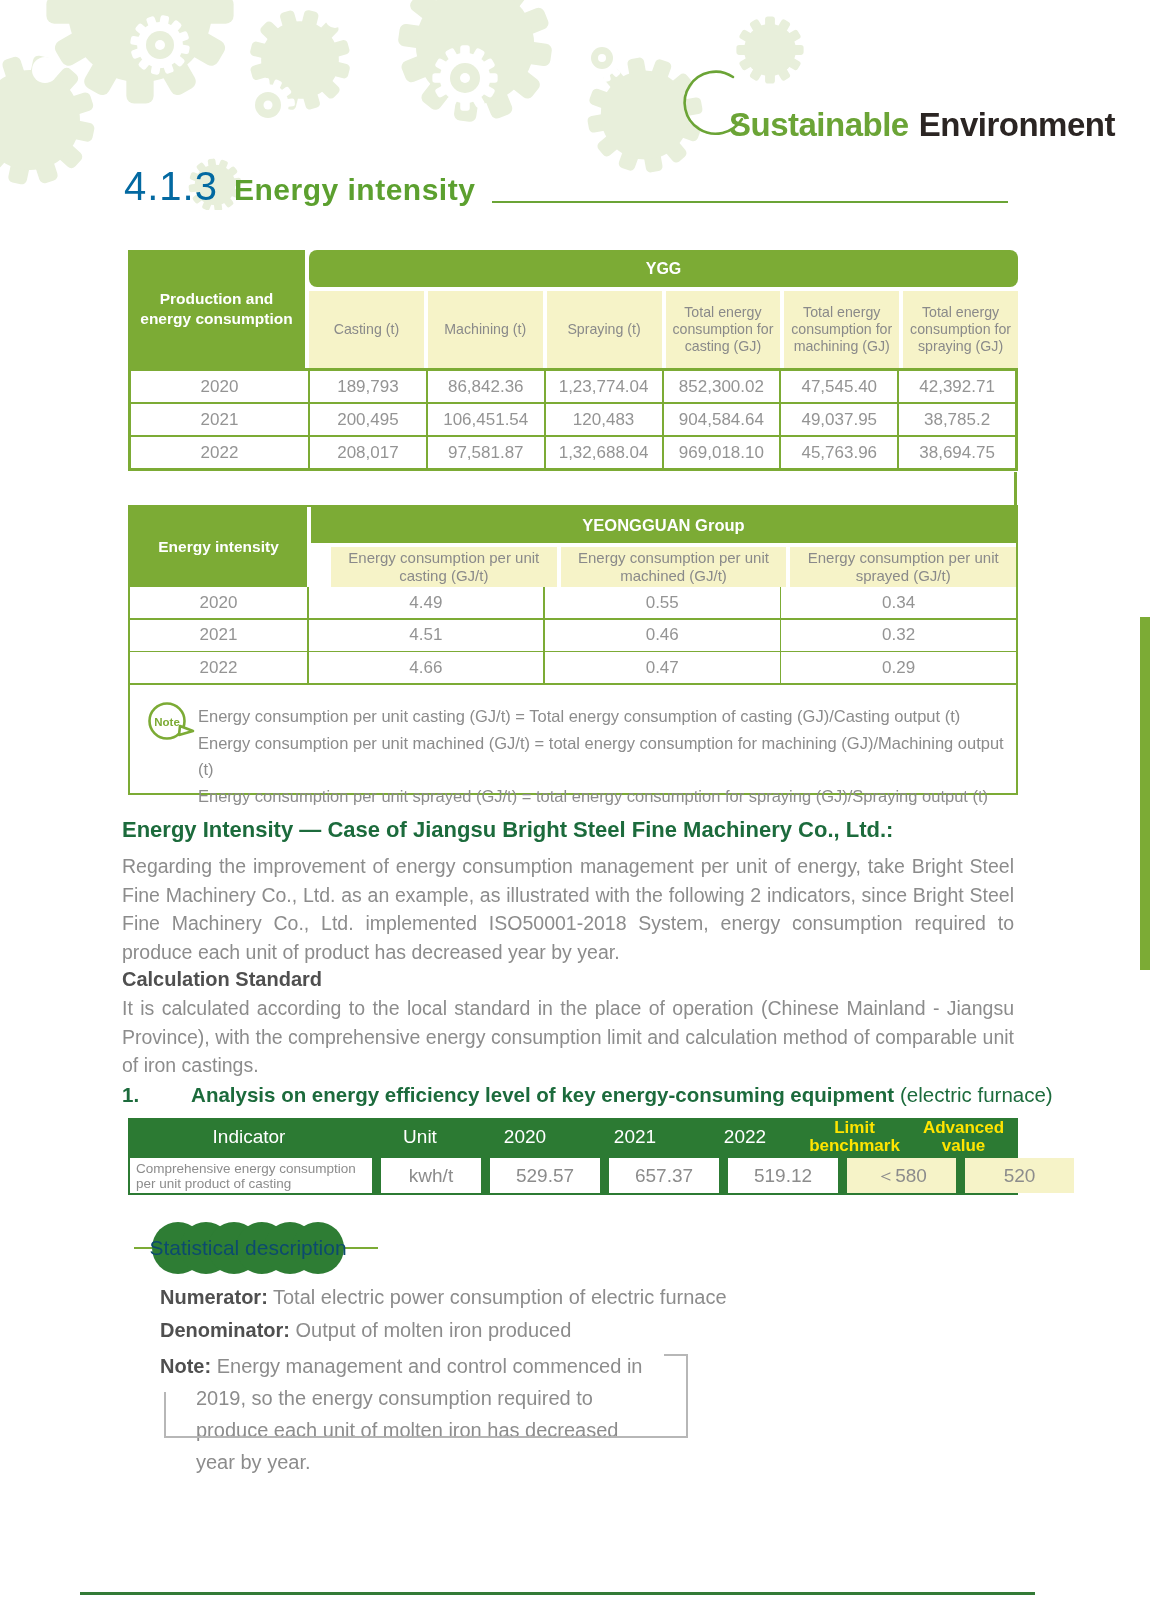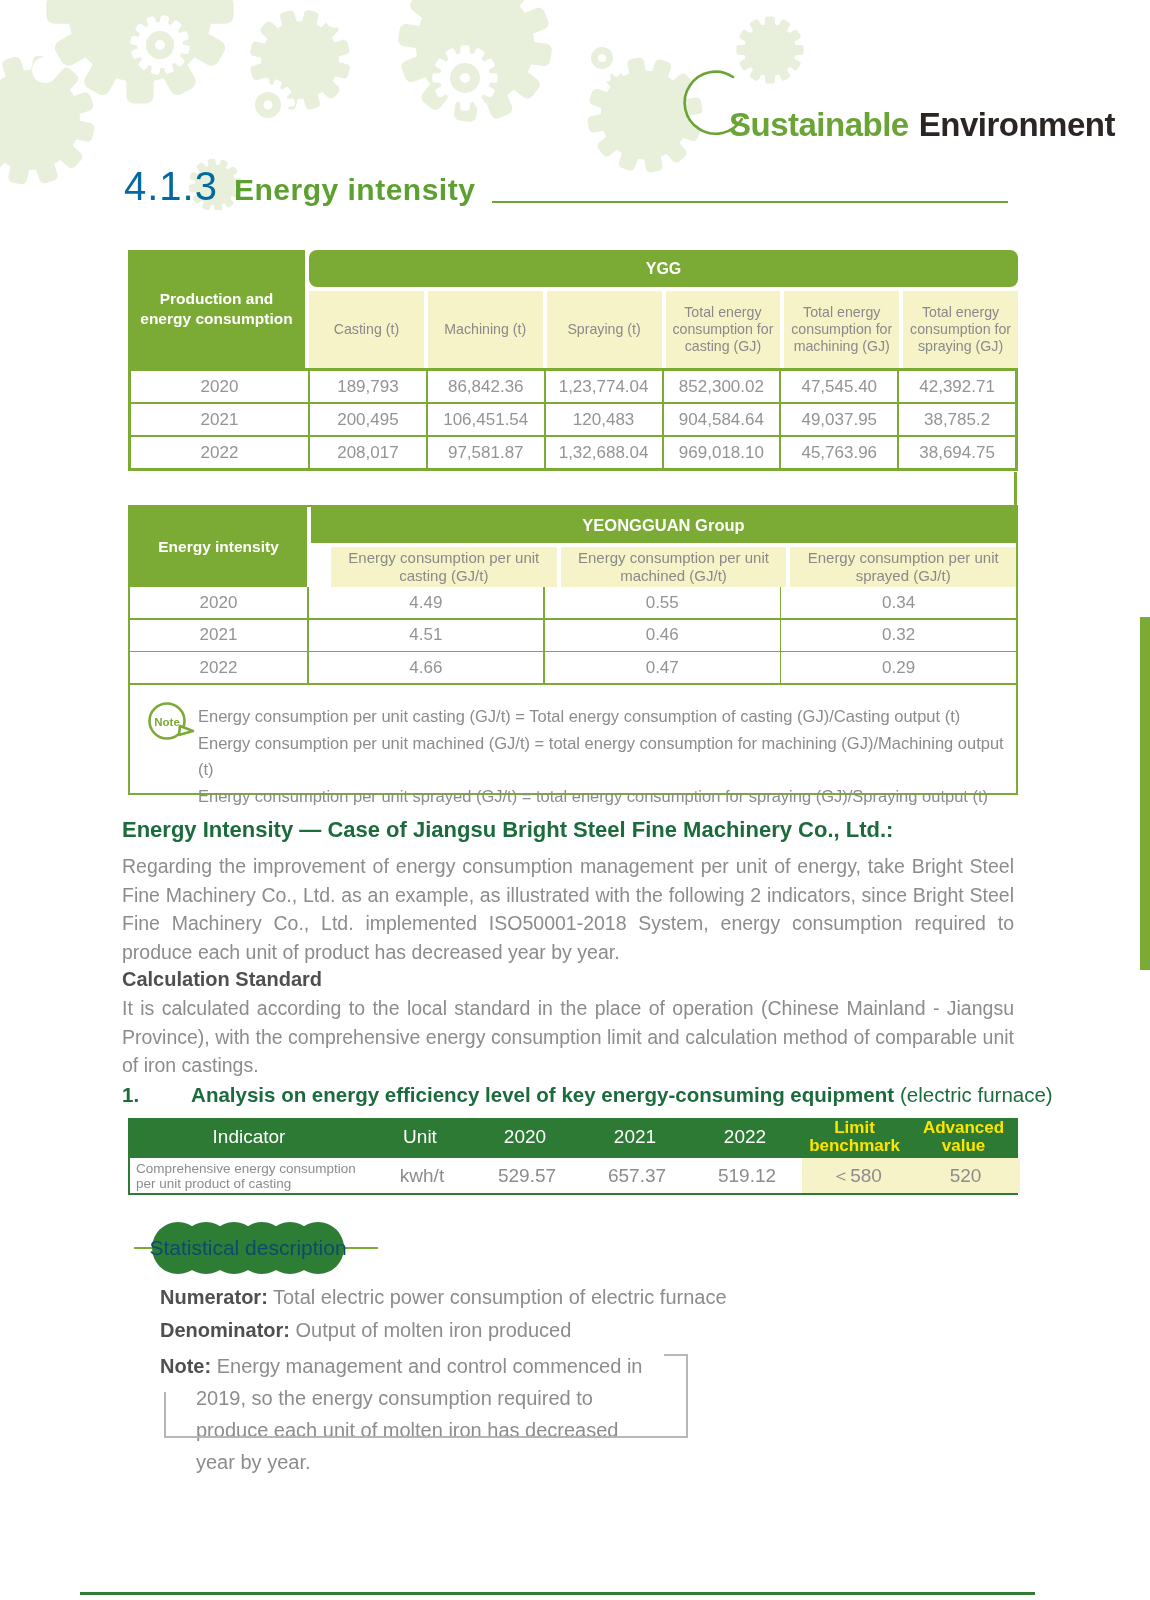--- a/index.html
+++ b/index.html
@@ -64,21 +64,21 @@
   
   .analysis-head { position:absolute; left:122px; top:1083px; display:flex; font-size:20.5px; color:#1c6b3c; white-space:nowrap; }
   .analysis-num { font-weight:800; }
   .analysis-txt { margin-left:52px; font-weight:800; }
   .analysis-sub { font-weight:400; margin-left:6px; }
 
   .t3 { position:absolute; left:128px; top:1118px; width:890px; }
   .t3-head { display:grid; grid-template-columns:242px 100px 110px 110px 110px 109px 109px; background:#2c7a33; }
   .t3-head .hc { height:38px; display:flex; flex-direction:column; align-items:center; justify-content:center; color:#fff; font-size:19px; text-align:center; }
   .t3-head .hl { color:#ffe400; font-weight:700; font-size:17px; line-height:18px; }
-  .t3-body { display:grid; grid-template-columns:242px 100px 110px 110px 110px 109px 109px; gap:0; background:#2c7a33; border:2px solid #2c7a33; }
+  .t3-body { display:grid; grid-template-columns:242px 100px 110px 110px 110px 109px 109px; gap:9px; background:#2c7a33; border:2px solid #2c7a33; }
   .t3-body .cell { height:35px; font-size:19px; color:#8c8c8c; }
   .t3-body .ind { font-size:13.5px; line-height:15px; justify-content:flex-start; text-align:left; padding-left:6px; color:#8c8c8c; }
   .t3-body .hlv { background:#f6f3c8; }
 
   
   .badge-wrap { position:absolute; left:134px; top:1222px; display:flex; align-items:center; }
   .dash { width:18px; height:2px; background:#7cab35; }
   .dash.right { width:34px; }
   .badge { position:relative; display:flex; margin:0 0 0 0; }
   .badge .c { width:52px; height:52px; border-radius:50%; background:#2e7d34; }

